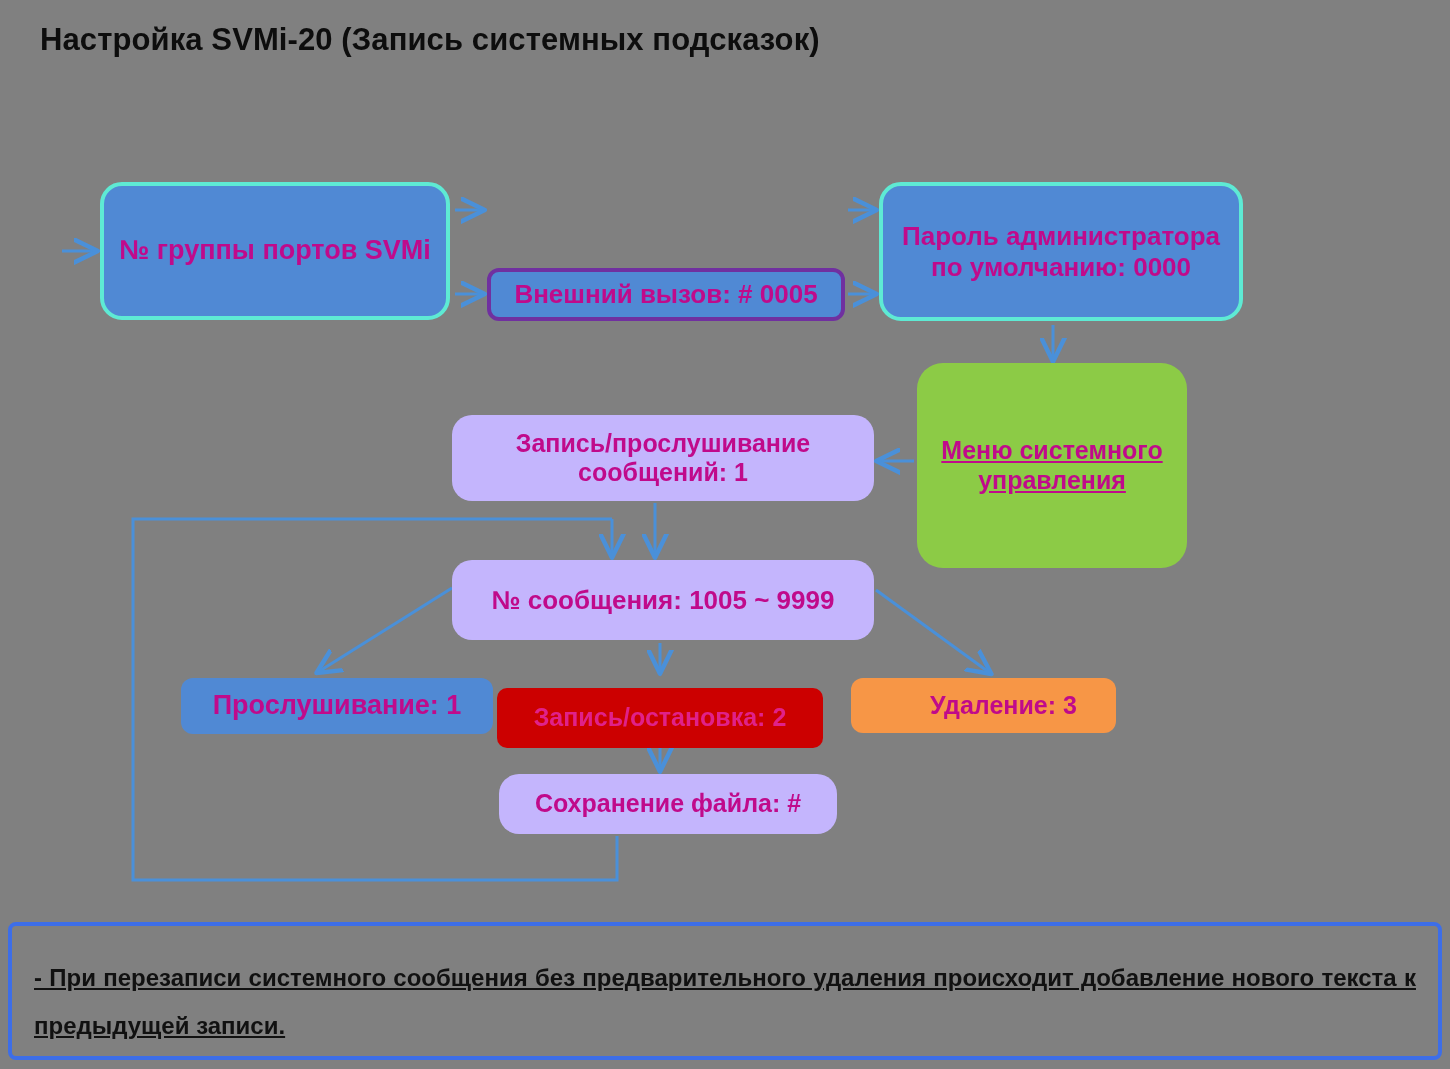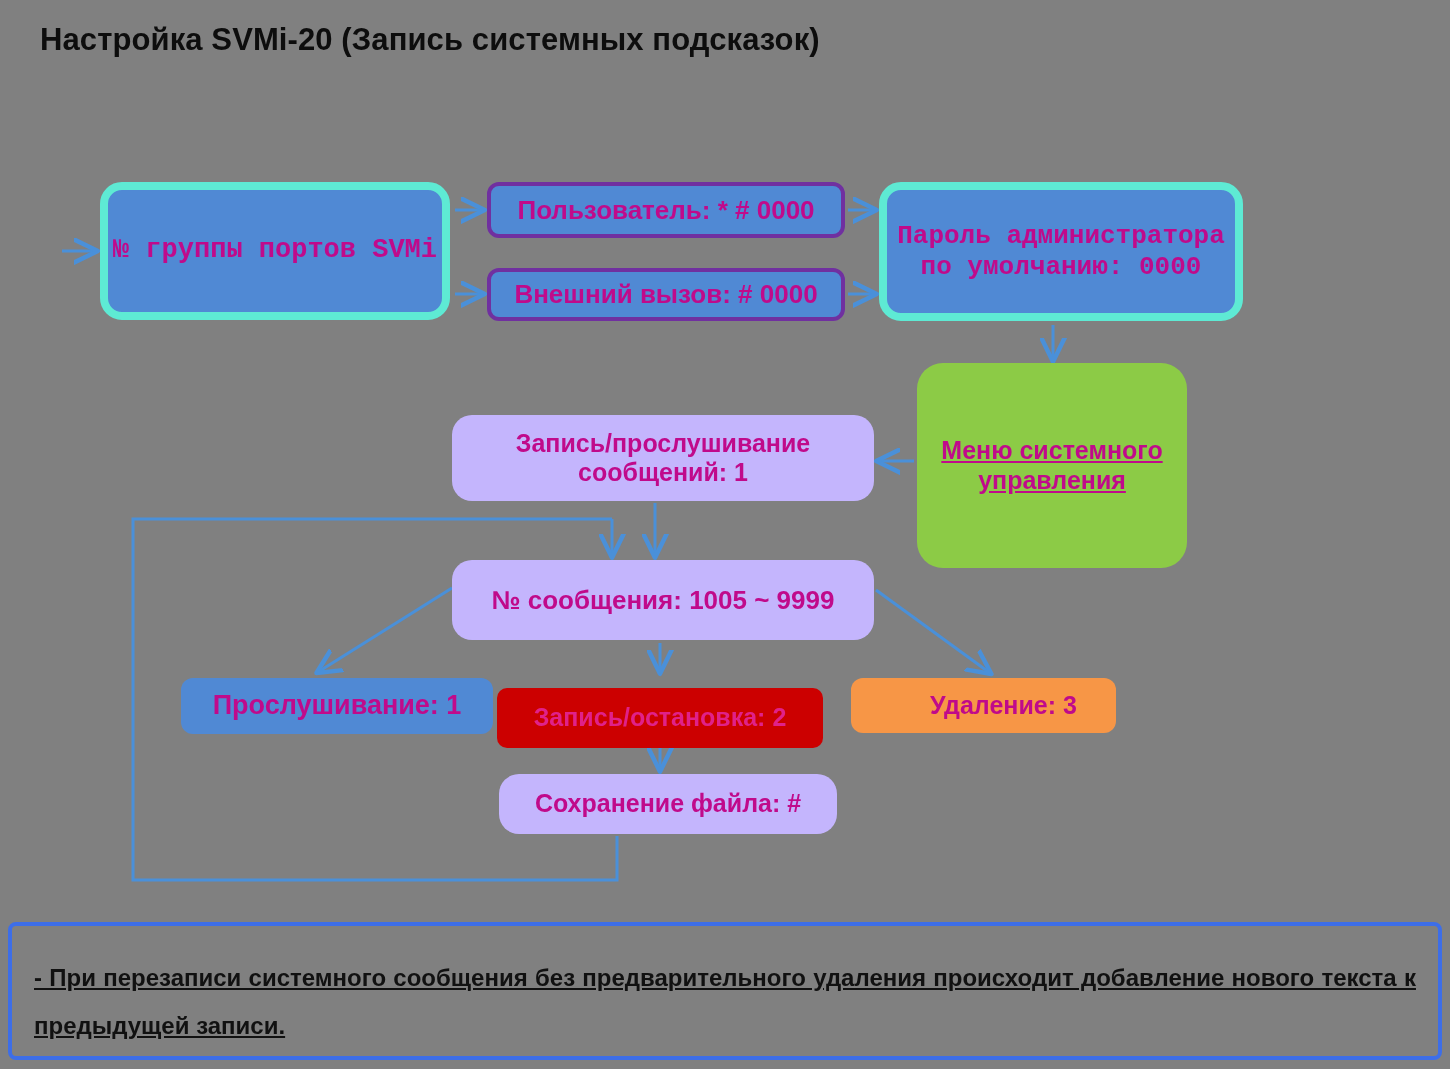--- a/index.html
+++ b/index.html
@@ -31,23 +31,22 @@
     color:#C00A8B;
     font-weight:600;
     box-sizing:border-box;
     line-height:1.18;
   }
   .node span{display:block;width:100%;}
 
   
   .n-blue-pur{
     background:#5089D4;
-    border:8px solid #5eead4;
+    border:4px solid #5eead4;
     border-radius:22px;
-    font-family:Liberation Mono, monospace;
   }
   .n-blue-pur-sm{
     background:#5089D4;
     border:4px solid #7030A0;
     border-radius:12px;
   }
   .n-green{
     background:#8CCB46;
     border-radius:26px;
     text-decoration:underline;
@@ -146,26 +145,23 @@
       <path d="M660,739 L660,770"></path>
     </g>
 
     <path fill="none" stroke="#4A90D9" stroke-width="3" d="M617,836 L617,880 L133,880 L133,519 L612,519"></path>
   </svg>
 
   <div class="node n-blue-pur" id="nd-port-group">
     <span>№ группы портов SVMi</span>
   </div>
 
-  <div class="node n-blue-pur-sm" id="nd-user">
-    <span>Пользователь: * # 0000</span>
-  </div>
 
   <div class="node n-blue-pur-sm" id="nd-ext-call">
-    <span>Внешний вызов: # 0000</span>
+    <span>Внешний вызов: # 0005</span>
   </div>
 
   <div class="node n-blue-pur" id="nd-admin-pass">
     <span>Пароль администратора по умолчанию: 0000</span>
   </div>
 
   <div class="node n-green" id="nd-sys-menu">
     <span>Меню системного управления</span>
   </div>
 

